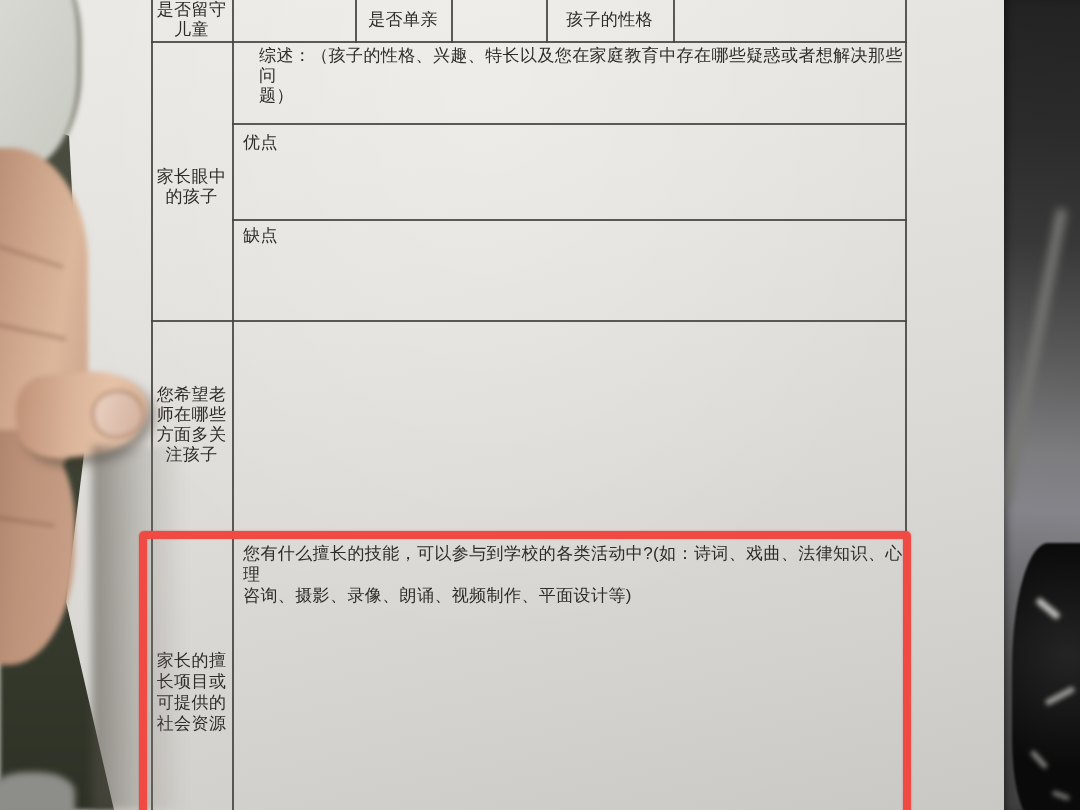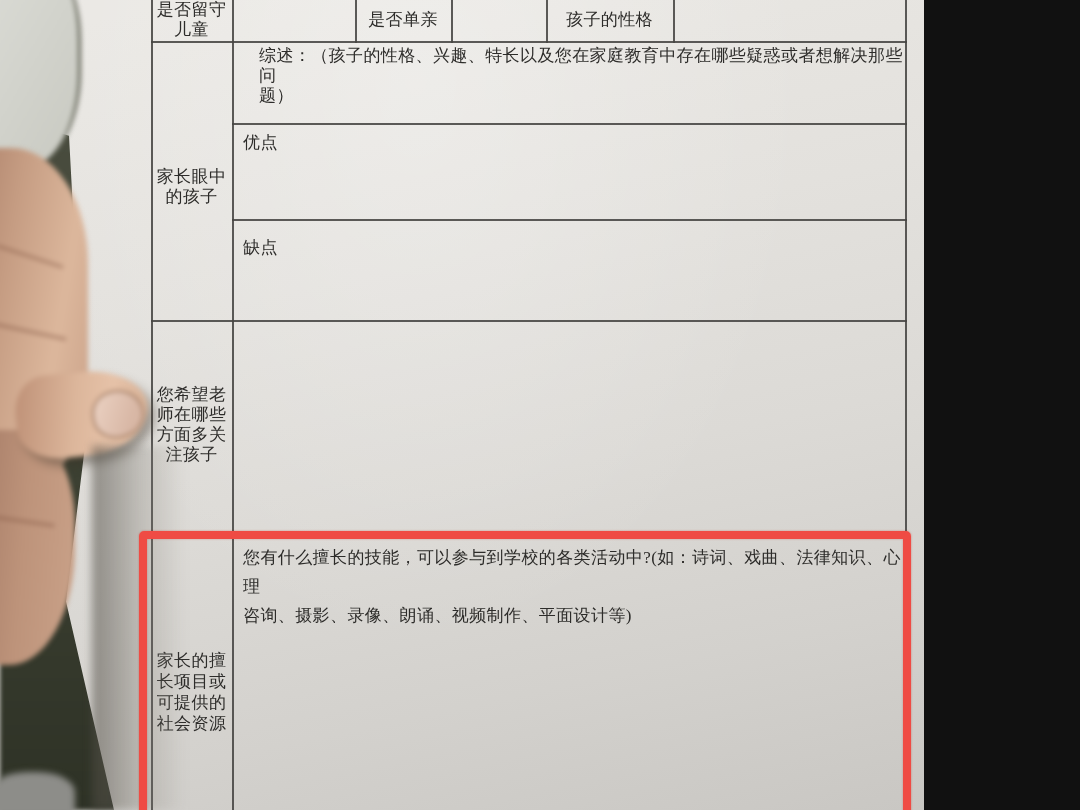--- a/index.html
+++ b/index.html
@@ -1,29 +1,29 @@
 <!DOCTYPE html>
 <html><head>
 <meta charset="utf-8">
 <style>
   html,body{margin:0;padding:0;background:#111;}
   .canvas{
-    position:relative;width:924px;height:810px;overflow:hidden;
+    position:relative;width:1080px;height:810px;overflow:hidden;
     background:linear-gradient(168deg,#eae8e4 4%,#e3e1dd 35%,#dcdad6 58%,#d3d1cd 80%,#c9c7c3 100%);
-    font-family:Liberation Serif, serif;
+    font-family:Liberation Sans, sans-serif;
   }
   .paper-glow{position:absolute;inset:0;background:radial-gradient(ellipse at 45% 10%,rgba(255,255,255,.28),rgba(255,255,255,0) 55%);pointer-events:none;}
   
   .vline,.hline{position:absolute;background:#454442;opacity:.88;}
   .vline{width:2px;}
   .hline{height:2px;}
   
   .txt{position:absolute;white-space:pre-line;color:#2d2c2a;font-size:17px;line-height:20px;letter-spacing:.4px;}
   .txt.center{text-align:center;}
-  .q{line-height:29px;}
+  .q{line-height:21px;}
   .q2{line-height:25px;}
   
   .red-box{
     position:absolute;left:139px;top:531px;width:772px;height:330px;
     border:8px solid #ef4b44;border-radius:5px;box-sizing:border-box;
     box-shadow:0 0 2px rgba(200,40,30,.5), inset 0 0 2px rgba(200,40,30,.4);
     z-index:10;
   }
   
   .left-photo{position:absolute;inset:0;z-index:6;pointer-events:none;}
@@ -120,21 +120,21 @@
   <div class="txt center" style="left:151px;top:0px;width:81px;">是否留守
 儿童</div>
   <div class="txt center" style="left:355px;top:10px;width:96px;">是否单亲</div>
   <div class="txt center" style="left:546px;top:10px;width:127px;">孩子的性格</div>
 
   <div class="txt" style="left:259px;top:46px;width:660px;">综述：（孩子的性格、兴趣、特长以及您在家庭教育中存在哪些疑惑或者想解决那些问
 题）</div>
   <div class="txt" style="left:243px;top:133px;">优点</div>
   <div class="txt center" style="left:151px;top:167px;width:81px;">家长眼中
 的孩子</div>
-  <div class="txt" style="left:243px;top:226px;margin-top:12px;">缺点</div>
+  <div class="txt" style="left:243px;top:226px;">缺点</div>
 
   <div class="txt center" style="left:151px;top:385px;width:81px;">您希望老
 师在哪些
 方面多关
 注孩子</div>
 
   <div class="txt q" style="left:243px;top:543px;width:664px;">您有什么擅长的技能，可以参与到学校的各类活动中?(如：诗词、戏曲、法律知识、心
 理
 咨询、摄影、录像、朗诵、视频制作、平面设计等)</div>
   <div class="txt center" style="left:151px;top:650px;width:81px;line-height:21px;">家长的擅

